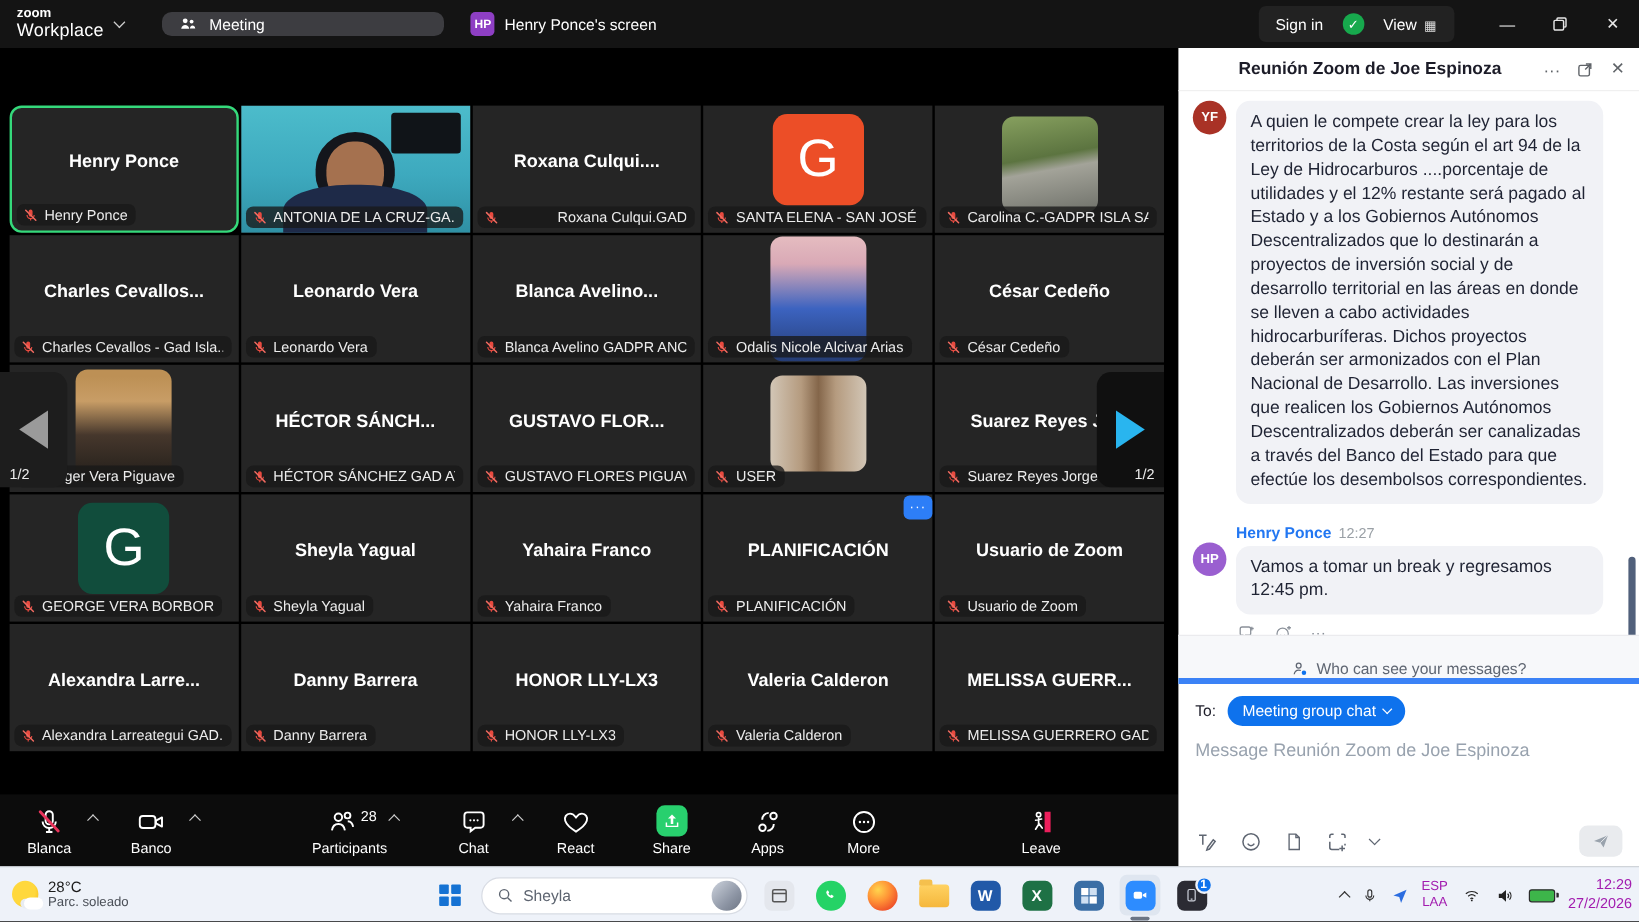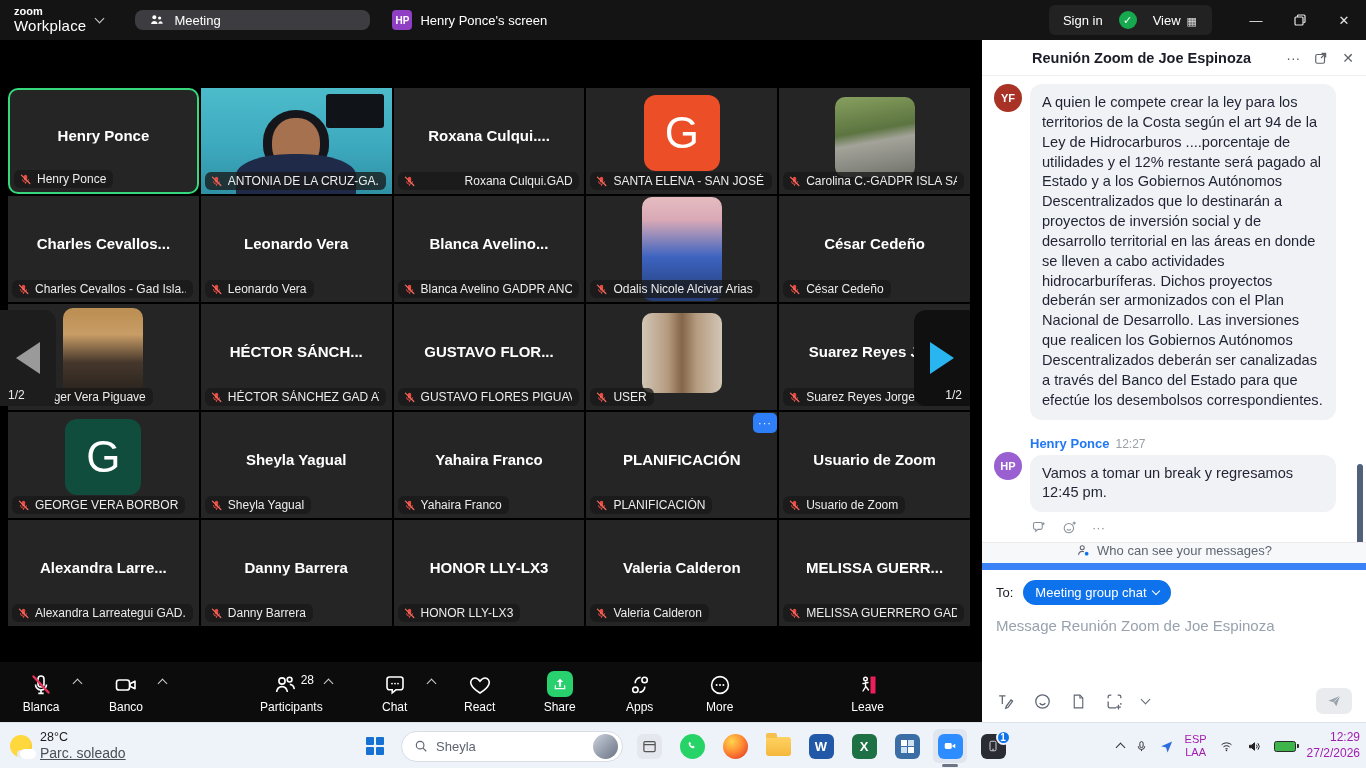--- a/index.html
+++ b/index.html
@@ -64,37 +64,37 @@
   .chat-title{font-size:14.5px;font-weight:700;color:#1c1c28;}
   .chat-head-ics{margin-left:auto;display:flex;align-items:center;gap:14px;color:#5f6368;font-size:14px;}
   .chat-msgs{flex:1;padding:8px 14px 0 12px;overflow:hidden;position:relative;}
   .msg-row{display:flex;gap:8px;margin-bottom:6px;}
   .msg-avatar{width:28px;height:28px;border-radius:50%;color:#fff;font-size:11px;font-weight:700;display:flex;align-items:center;justify-content:center;flex:0 0 auto;}
   .bubble{background:#f1f2f6;border-radius:12px;padding:9px 12px;font-size:14.6px;line-height:1.36;color:#1f2333;max-width:306px;}
   .sender-line{font-size:13px;margin:6px 0 4px 0;}
   .sender-name{color:#2277f2;font-weight:700;}
   .sender-time{color:#9aa0a6;font-size:12px;margin-left:6px;}
   .msg-actions{display:flex;gap:14px;color:#8a9099;font-size:13px;margin:8px 0 0 36px;}
-  .privacy{height:28px;background:#f7f8fa;border-top:1px solid #ebebee;border-bottom:7px solid #3b82f6;display:flex;align-items:flex-start;justify-content:center;gap:6px;color:#5f6672;font-size:13px;}
+  .privacy{height:41px;background:#f7f8fa;border-top:1px solid #ebebee;border-bottom:5px solid #3b82f6;display:flex;align-items:flex-end;justify-content:center;gap:6px;color:#5f6672;font-size:13px;}
   .composer{padding:10px 14px 8px 14px;display:flex;flex-direction:column;flex:0 0 auto;height:152px;}
   .to-row{display:flex;align-items:center;gap:10px;font-size:13px;color:#1c1c28;}
   .to-pill{background:#0e72ed;color:#fff;border-radius:14px;padding:5px 12px;font-size:13px;display:flex;align-items:center;gap:6px;}
   .to-pill .chev-down{border-color:#fff;width:6px;height:6px;}
   .msg-input{margin-top:12px;font-size:15px;color:#98a2ae;}
   .comp-icons{margin-top:auto;display:flex;align-items:center;gap:18px;color:#5f6672;}
   .send-btn{margin-left:auto;width:36px;height:26px;background:#e9ebee;border-radius:7px;display:flex;align-items:center;justify-content:center;}
   .chat-scrollthumb{position:absolute;right:3px;top:388px;width:6px;height:118px;background:#51607b;border-radius:3px;}
   
   .taskbar{height:46px;background:#eef2f9;position:relative;display:flex;align-items:center;border-top:1px solid #dfe4ec;}
   .weather{display:flex;align-items:center;gap:8px;padding-left:10px;}
   .sun{width:22px;height:22px;border-radius:50%;background:radial-gradient(circle at 40% 40%,#ffd83d 55%,#f5b50c 100%);position:relative;}
   .sun::after{content:"";position:absolute;right:-4px;bottom:-2px;width:16px;height:10px;background:#fff;border-radius:8px;box-shadow:-4px 0 0 -1px #e8ecf2;}
   .weather .wt{line-height:1.15;}
   .weather .t1{font-size:12.5px;color:#1b1b1b;}
-  .weather .t2{font-size:14px;color:#4a4f57;text-decoration:underline;}
+  .weather .t2{font-size:11px;color:#4a4f57;}
   .tb-center{position:absolute;left:358px;top:0;height:46px;display:flex;align-items:center;gap:9px;}
   .startbtn{width:34px;height:34px;border-radius:6px;display:flex;align-items:center;justify-content:center;}
   .winlogo{width:18px;height:18px;display:grid;grid-template-columns:1fr 1fr;grid-template-rows:1fr 1fr;gap:2px;}
   .winlogo span{background:#1572d3;border-radius:1px;}
   .searchpill{width:222px;height:31px;background:#fff;border:1px solid #d8dce4;border-radius:17px;display:flex;align-items:center;gap:8px;padding:0 4px 0 12px;font-size:13px;color:#5d6470;}
   .searchpill .cat{margin-left:auto;width:25px;height:25px;border-radius:50%;background:linear-gradient(135deg,#cdd3dd 0%,#8f97a6 60%,#6d7584 100%);}
   .appic{width:34px;height:34px;border-radius:6px;display:flex;align-items:center;justify-content:center;position:relative;}
   .appic.active{background:#dfe6f0;}
   .appic.active::after{content:"";position:absolute;bottom:-4px;left:9px;right:9px;height:3px;border-radius:2px;background:#6b7584;}
   .sq{width:25px;height:25px;border-radius:6px;display:flex;align-items:center;justify-content:center;color:#fff;font-size:13px;font-weight:700;}

